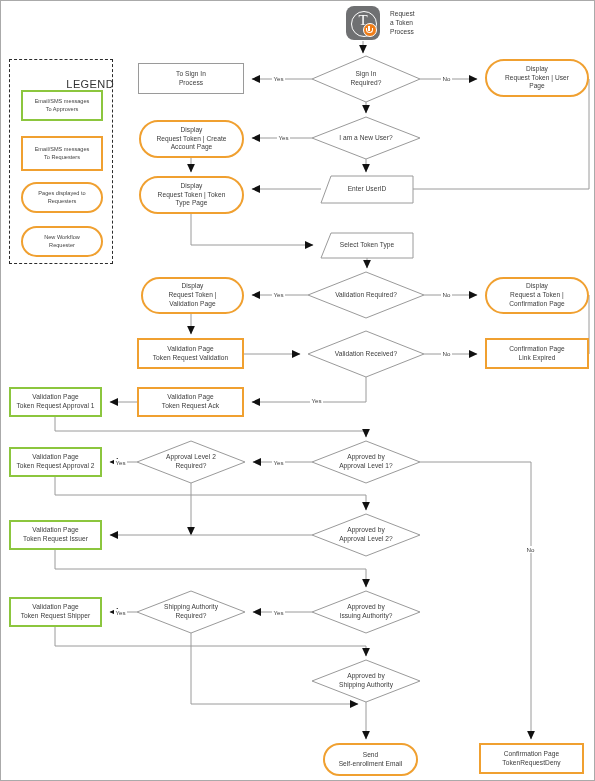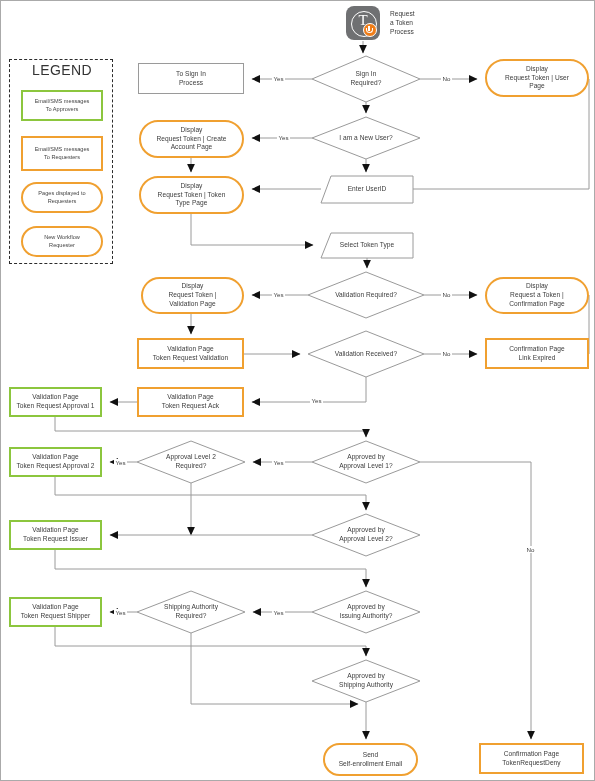--- a/index.html
+++ b/index.html
@@ -34,22 +34,22 @@
   .pill-orange-lg{border:2px solid #F0A030;background:#ffffff;border-radius:22px;}
   .diamond-label{border:0;background:transparent;}
   .para{border:0;background:transparent;}
 
   
   #legend{
     position:absolute;left:8px;top:58px;width:104px;height:205px;
     border:1px dashed #2b2b2b;background:#ffffff;box-sizing:border-box;z-index:3;
   }
   #legend-title{
-    position:absolute;left:0;top:2px;width:104px;text-align:center;
-    font-size:14px;color:#333;letter-spacing:.4px;
+    position:absolute;left:0;top:18px;width:104px;text-align:right;
+    font-size:11px;color:#333;letter-spacing:.4px;
   }
   .legend-item{
     position:absolute;left:11px;width:82px;
     display:flex;align-items:center;justify-content:center;text-align:center;
     font-size:5.6px;line-height:1.35;color:#444;box-sizing:border-box;white-space:pre-line;
   }
 
   
   #start-icon{
     position:absolute;left:345px;top:5px;width:34px;height:34px;

